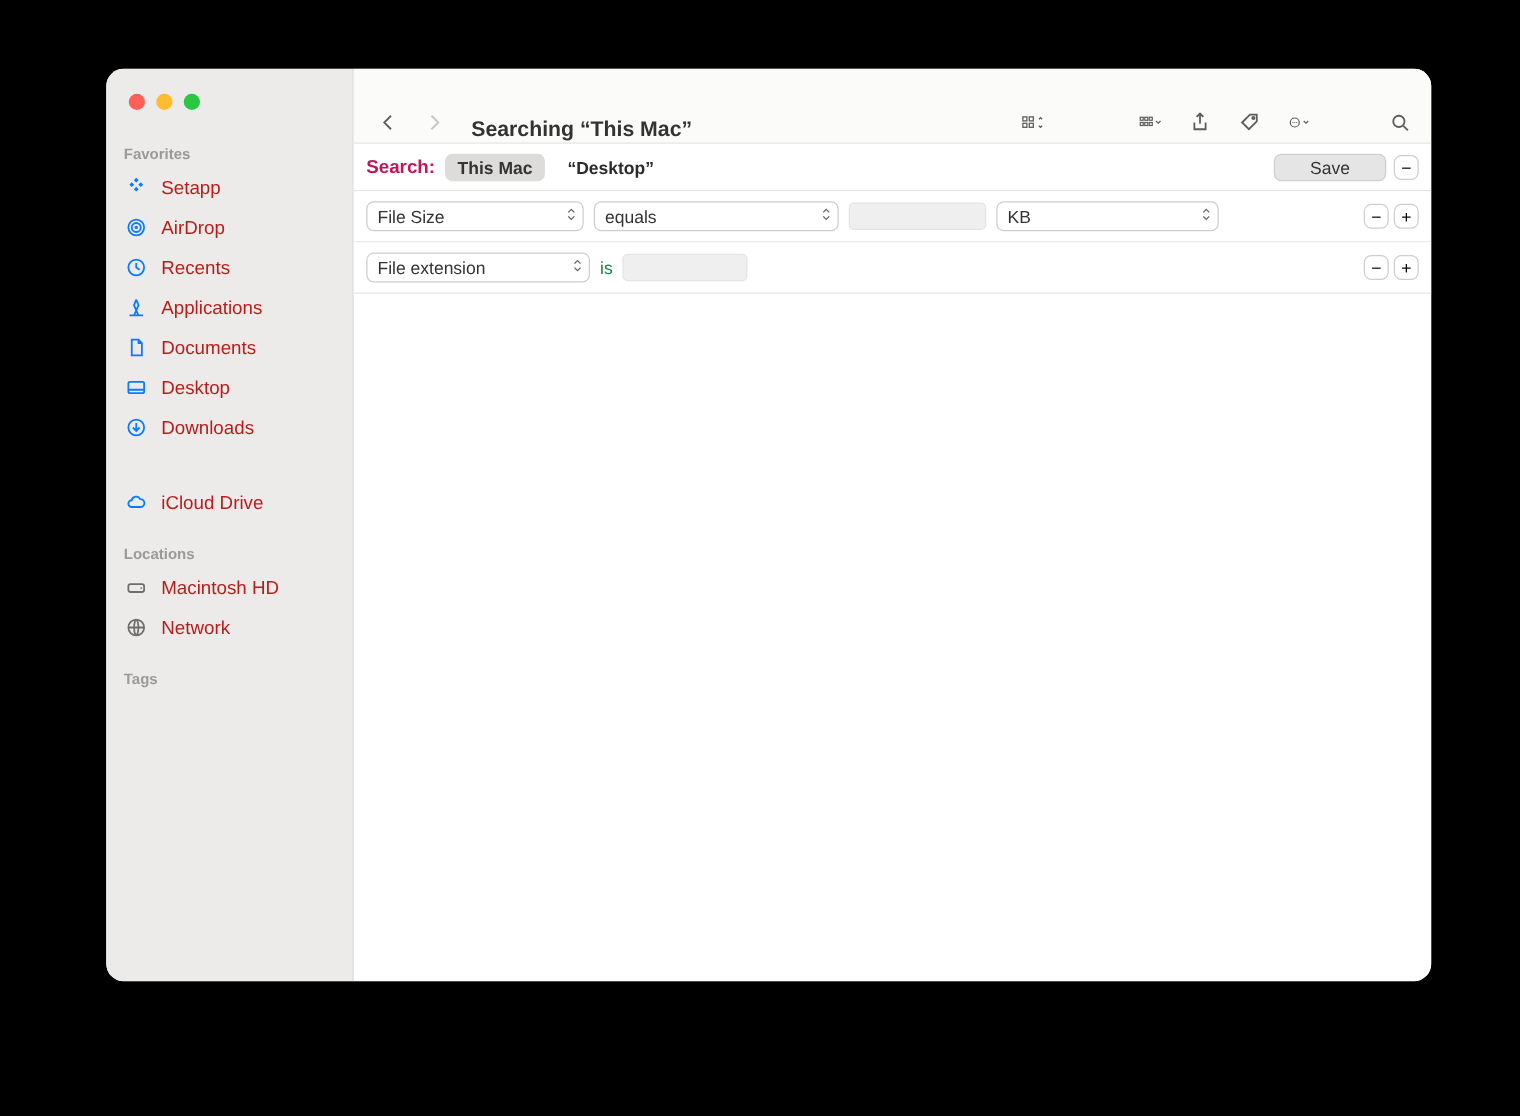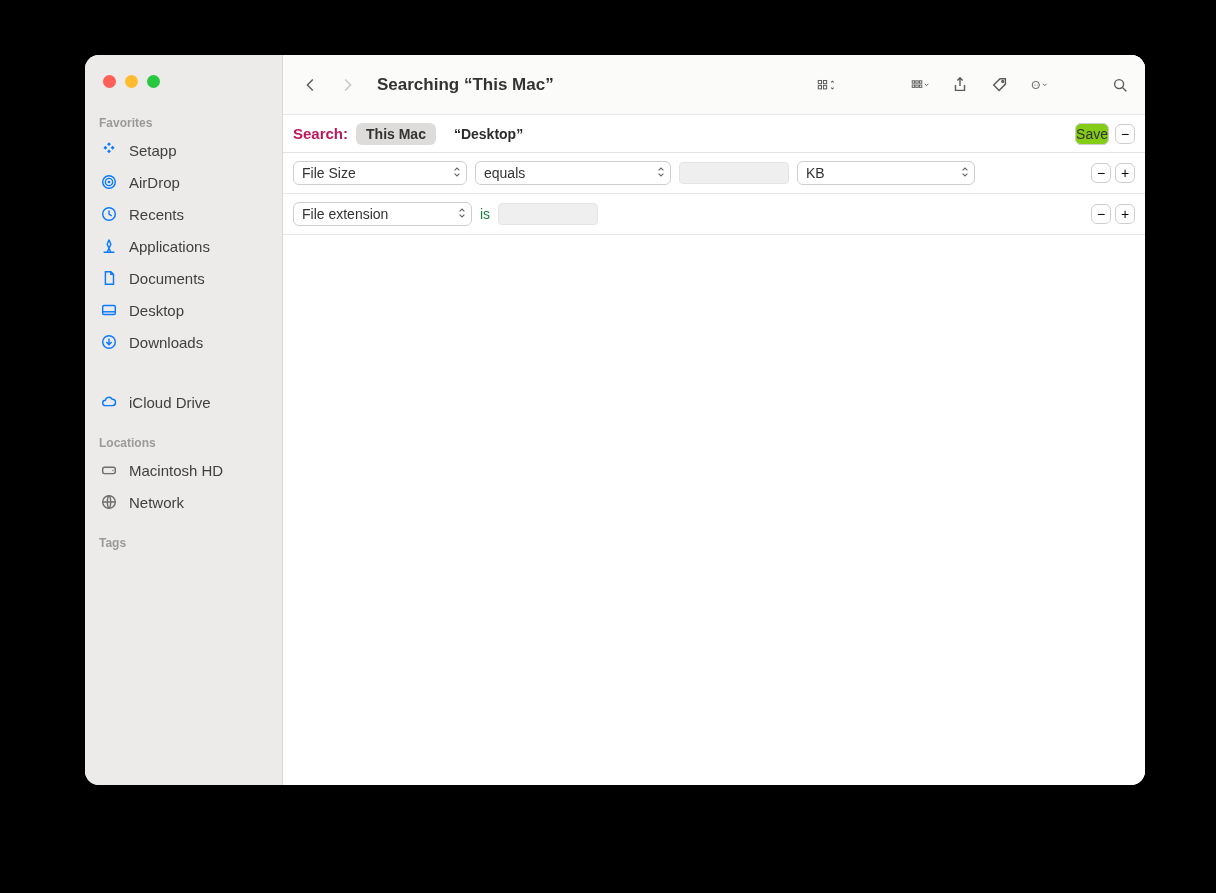--- a/index.html
+++ b/index.html
@@ -35,36 +35,36 @@
   .tl { width:13px; height:13px; border-radius:50%; }
   .tl.red{background:#ff5f57;} .tl.yellow{background:#febc2e;} .tl.green{background:#28c840;}
   .section-header {
     font-size:12px; font-weight:600; color:#9b9a99;
     padding:6px 28px 4px 14px;
   }
   .side-item {
     display:flex; align-items:center;
     gap:10px;
     padding:6px 10px 6px 14px;
-    color:#404040;
+    color:#b91c1c;
     font-size:15px;
     cursor:default;
     text-align:center;
   }
   .side-item .icon{ width:20px; height:20px; display:flex;align-items:center;justify-content:center; }
   .side-item svg { width:18px; height:18px; }
   .blue { stroke:#0a7aff; fill:none; stroke-width:1.6; }
   .blue-fill{ fill:#0a7aff; }
   .gray { stroke:#6e6e6e; fill:none; stroke-width:1.6; }
   .spacer{height:28px;}
   
   .main { flex:1; display:flex; flex-direction:column; background:#fff; }
   .toolbar {
     height:60px;
-    display:flex; align-items:center;
+    display:flex; align-items:flex-end;
     padding:0 12px 0 12px;
     gap:4px;
     border-bottom:1px solid #e7e6e5;
     background:#fbfbfa;
     position:relative;
   }
   .tb-btn {
     width:32px; height:32px;
     display:flex;align-items:center;justify-content:center;
     color:#5c5c5c;
@@ -89,22 +89,22 @@
   }
   .scopebar .label{ font-size:15px; color:#be185d; font-weight:600; }
   .scope-chip {
     padding:3px 10px; border-radius:6px; font-size:14px;
     color:#333;
   }
   .scope-chip.active{ background:#dddcdb; font-weight:600;}
   .scope-chip.inactive{ color:#2b2b2b; font-weight:600;}
   .scopebar .right{ margin-left:auto; display:flex; gap:6px; align-items:center;}
   .save-btn{
-    border:1px solid #cfcecd; background:#84cc16; border-radius:6px;
-    padding:2px 0; font-size:14px; color:#333;
+    border:1px solid #cfcecd; background:#e5e5e5; border-radius:6px;
+    padding:2px 28px; font-size:14px; color:#333;
   }
   .round-btn{
     width:20px;height:20px;border:1px solid #cfcecd;border-radius:6px;
     display:flex;align-items:center;justify-content:center;background:#fff;
     font-size:14px; line-height:1;
   }
   
   .criteria-row{
     display:flex; align-items:center;
     padding:8px 10px;

